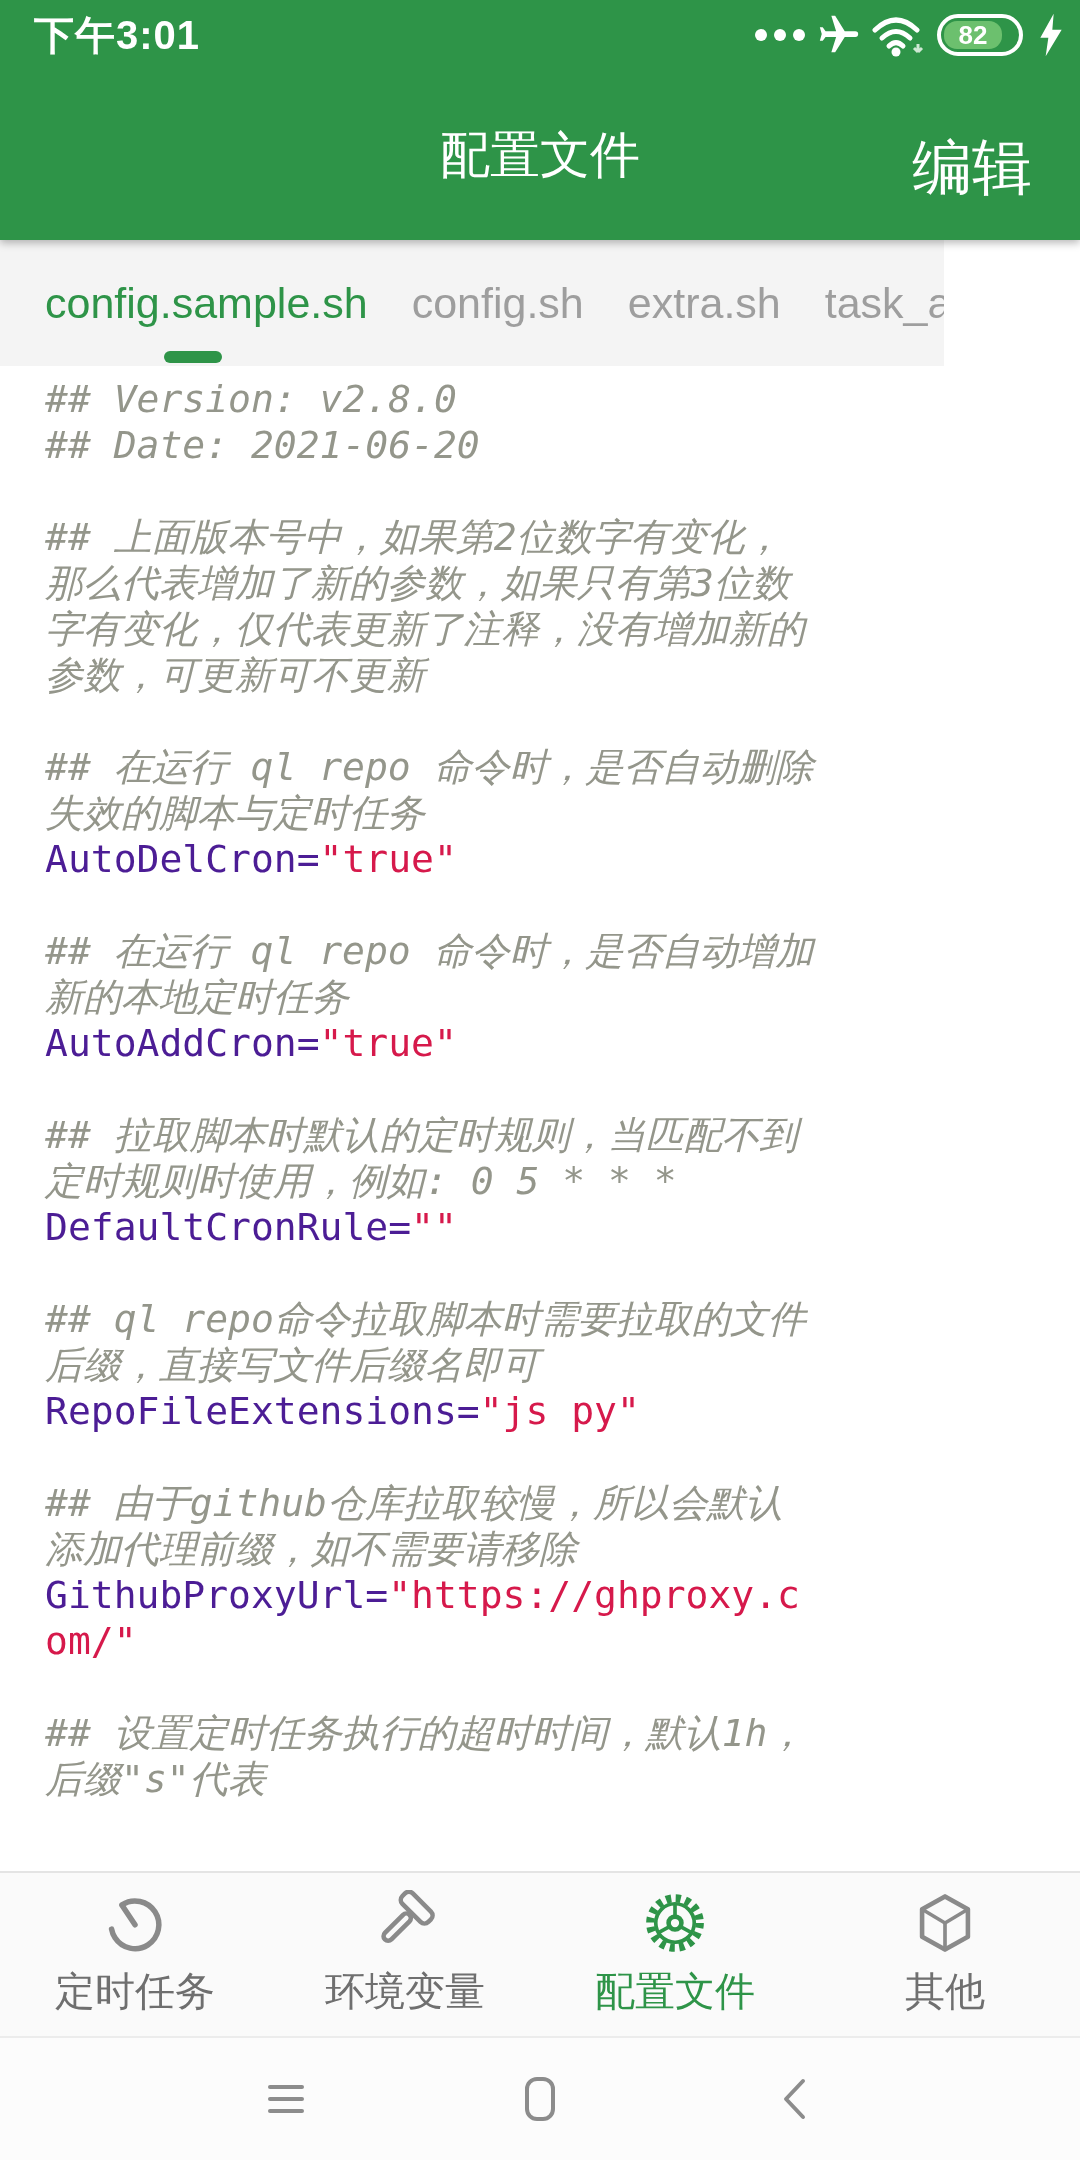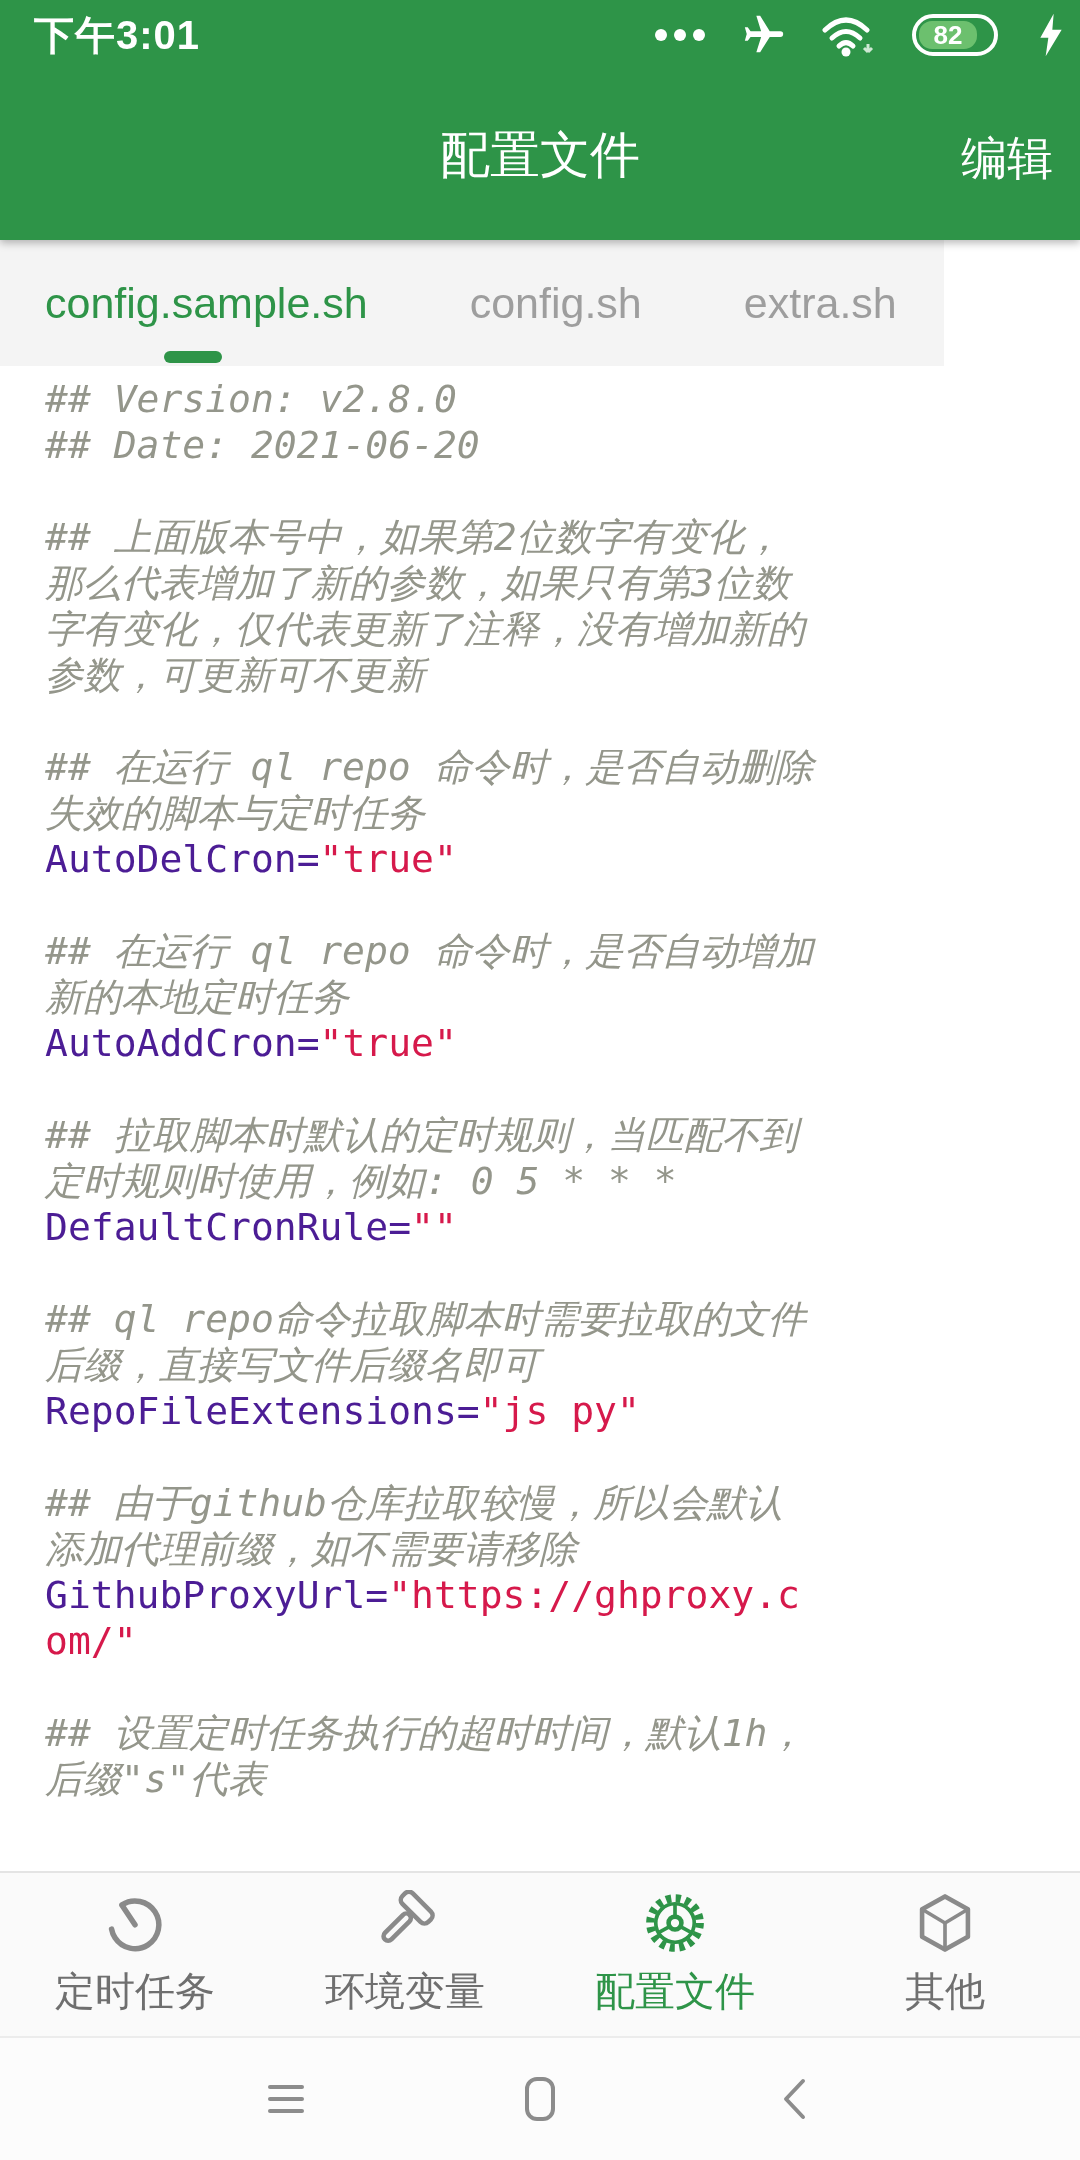--- a/index.html
+++ b/index.html
@@ -5,32 +5,32 @@
   * { margin:0; padding:0; box-sizing:border-box; }
   html,body { width:1080px; height:2160px; overflow:hidden; background:#fff;
               font-family:"Liberation Sans", sans-serif; }
 
   
   .header { position:absolute; top:0; left:0; width:1080px; height:240px;
             background:#2e9448; color:#fff; box-shadow:0 3px 8px rgba(0,0,0,.28); z-index:5; }
   .status-bar { position:absolute; top:0; left:0; right:0; height:64px;
                 display:flex; align-items:center; padding:6px 13px 0 34px; }
   .time { font-size:40px; font-weight:bold; letter-spacing:1px; }
-  .status-icons { margin-left:auto; display:flex; align-items:center; gap:34px; }
+  .status-icons { margin-left:auto; display:flex; align-items:center; gap:9px; }
   .status-icons svg { display:block; }
   .batt-text { font-size:26px; font-weight:bold; fill:#fff; }
 
   .app-bar { position:absolute; top:64px; left:0; right:0; height:176px; }
   .app-title { position:absolute; left:0; right:0; top:58px; text-align:center;
                font-size:50px; font-weight:500; }
-  .edit-btn { position:absolute; right:27px; top:64px; font-size:46px; cursor:pointer; }
+  .edit-btn { position:absolute; right:48px; top:64px; font-size:60px; cursor:pointer; }
 
   
   .tab-bar { position:absolute; top:240px; left:0; width:944px; height:126px;
-             background:#f4f4f4; display:flex; align-items:center; gap:102px;
+             background:#f4f4f4; display:flex; align-items:center; gap:44px;
              padding-left:45px; white-space:nowrap; overflow:hidden; }
   .tab { font-size:43px; color:#9e9e9e; cursor:pointer; }
   .tab.active { color:#2e9448; }
   .tab-indicator { position:absolute; left:164px; bottom:3px; width:58px; height:12px;
                    background:#2e9448; border-radius:6px; }
 
   
   .editor { position:absolute; top:366px; left:0; width:860px; height:1505px;
             background:#fff; padding:10px 42px 0 45px; overflow:hidden;
             font-family:"DejaVu Sans Mono", monospace; font-size:38px; line-height:46px; }

